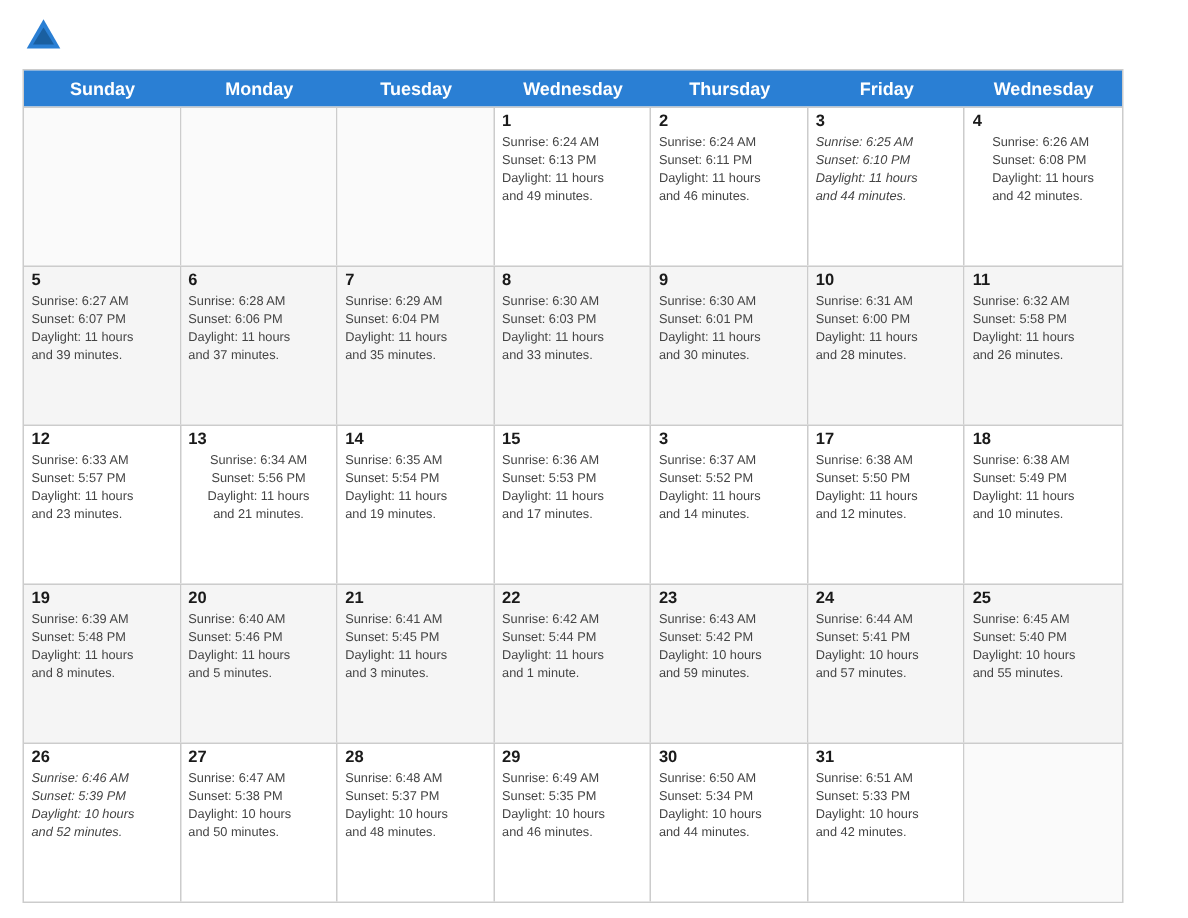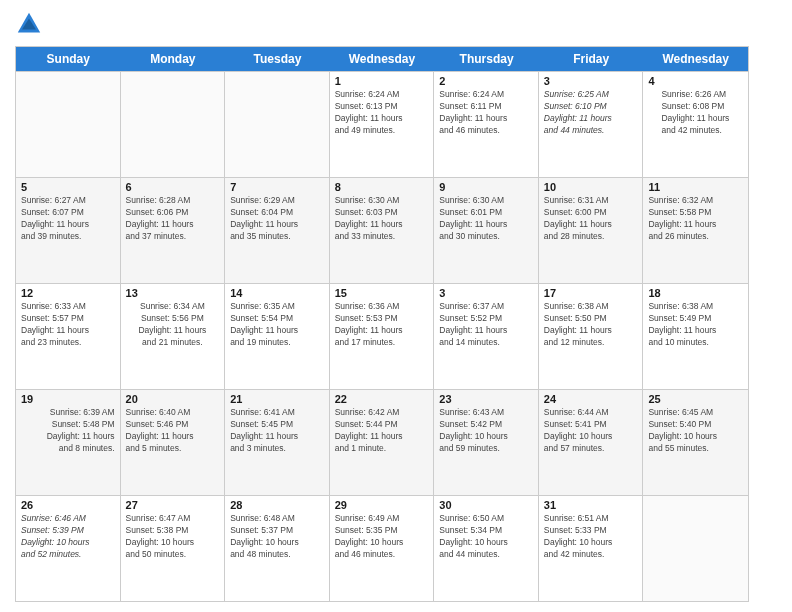--- a/index.html
+++ b/index.html
@@ -277,21 +277,21 @@
             <div class="day-num">18</div>
             <div class="day-info" style="white-space: pre-line;">Sunrise: 6:38 AM
 Sunset: 5:49 PM
 Daylight: 11 hours
 and 10 minutes.</div>
           </div>
         </div>
         <div class="cal-row row-alt">
           <div class="cal-cell">
             <div class="day-num">19</div>
-            <div class="day-info" style="white-space: pre-line; text-align: right;">Sunrise: 6:39 AM
+            <div class="day-info" style="white-space: pre-line;">Sunrise: 6:39 AM
 Sunset: 5:48 PM
 Daylight: 11 hours
 and 8 minutes.</div>
           </div>
           <div class="cal-cell">
             <div class="day-num">20</div>
             <div class="day-info" style="white-space: pre-line;">Sunrise: 6:40 AM
 Sunset: 5:46 PM
 Daylight: 11 hours
 and 5 minutes.</div>

